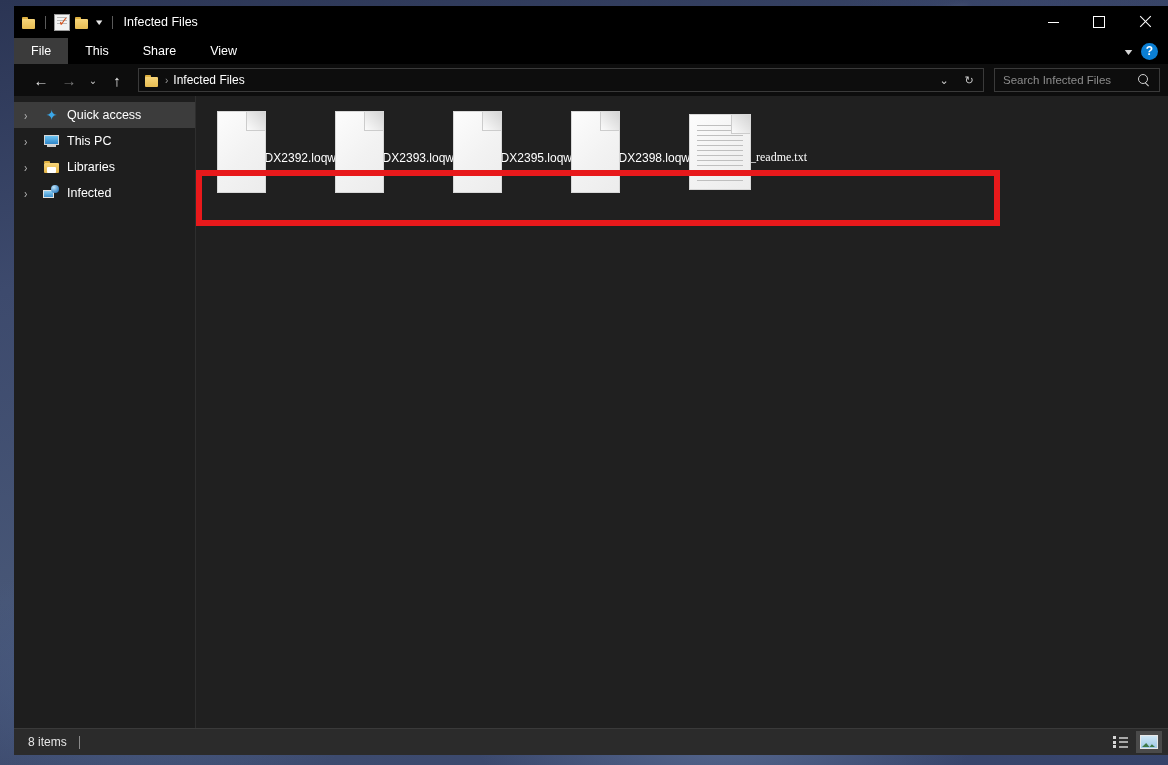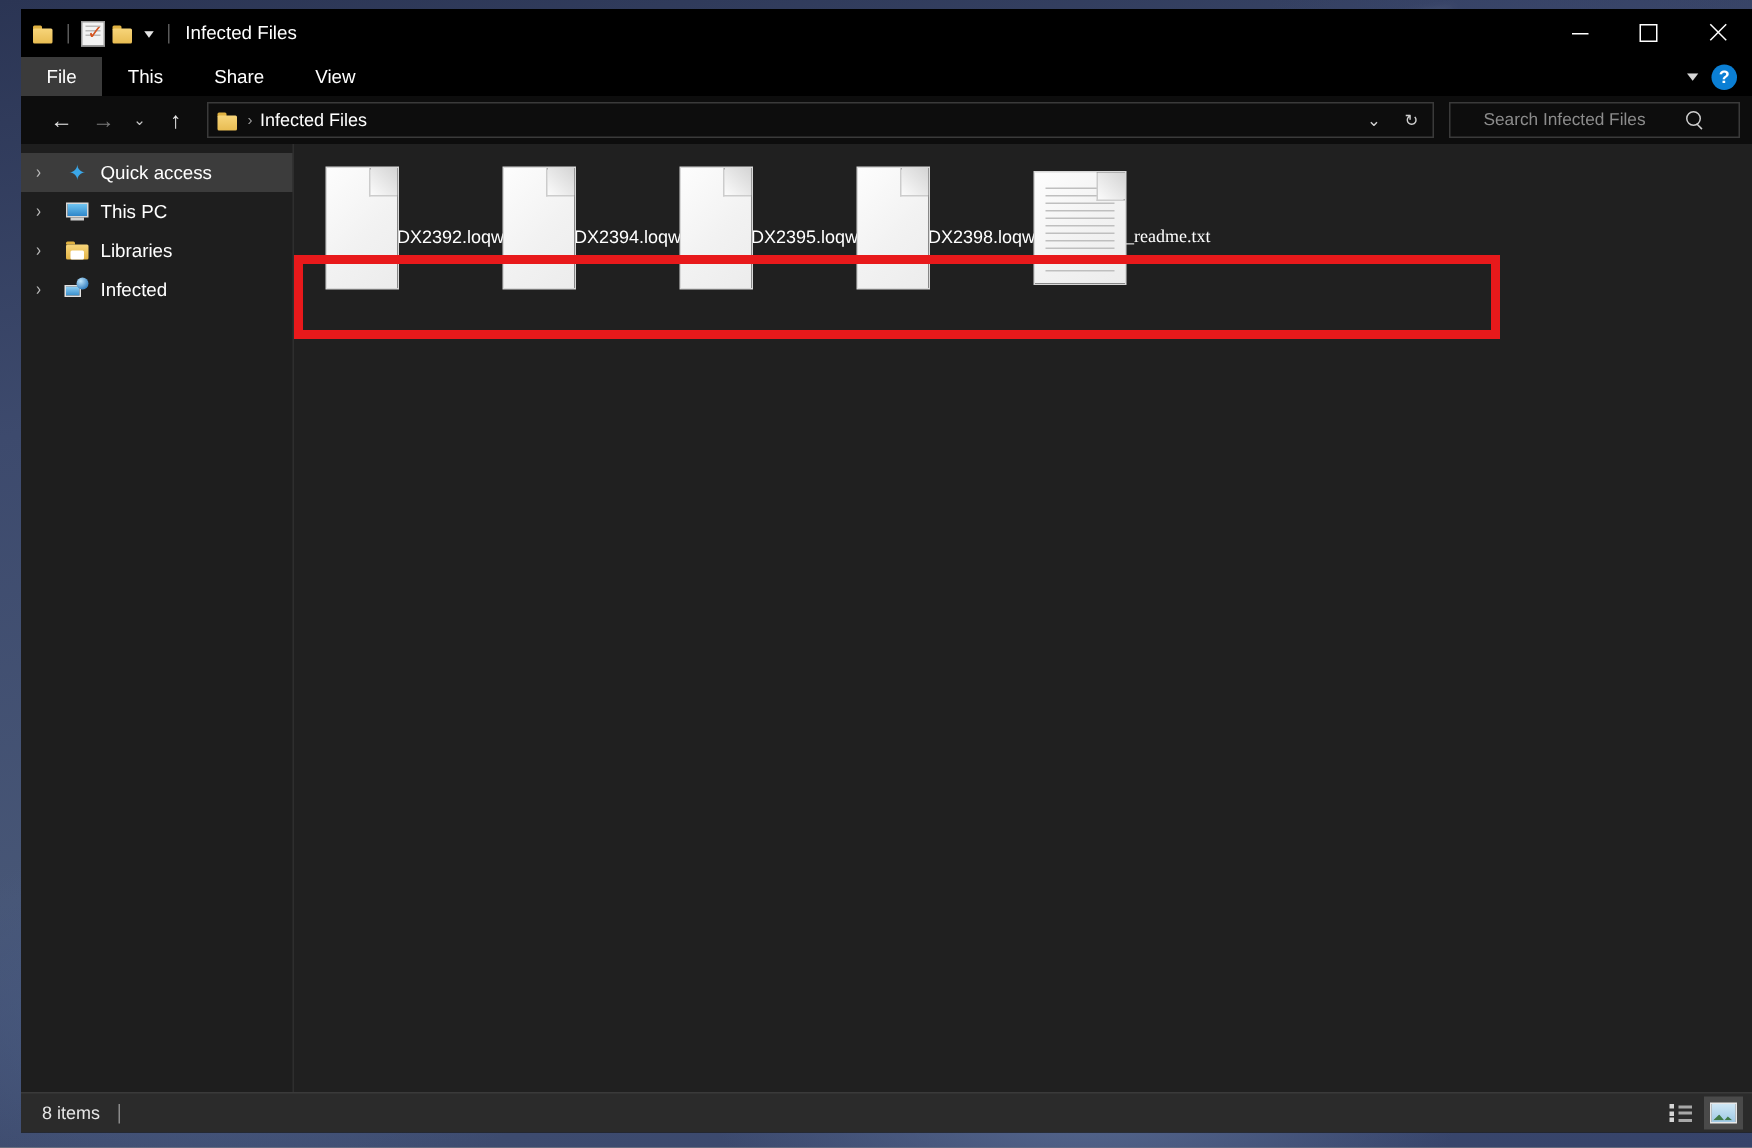--- a/index.html
+++ b/index.html
@@ -227,21 +227,21 @@
     color: #cfcfcf; font-size: 11px;
   }
   .searchbox {
     width: 148px;
     height: 22px;
     margin-left: 8px;
     border: 1px solid #3a3a3a;
     background: #0d0d0d;
     display: flex;
     align-items: center;
-    padding: 0 22px;
+    padding: 0 8px;
     flex: 0 0 auto;
   }
   .searchbox .ph {
     flex: 1 1 auto;
     font-size: 11.5px;
     color: #8c8c8c;
     white-space: nowrap;
     overflow: hidden;
   }
   .search-icon {
@@ -562,29 +562,29 @@
 
         <div class="fileitem">
           <div class="fileicon">
             <div class="page"></div>
             <div class="page-cut"></div>
             <div class="page-fold"></div>
           </div>
           <div class="filelabel">DX2392.loqw</div>
         </div>
 
-
         <div class="fileitem">
           <div class="fileicon">
             <div class="page"></div>
             <div class="page-cut"></div>
             <div class="page-fold"></div>
           </div>
-          <div class="filelabel">DX2394.loqw</div>
-        </div>
+          <div class="filelabel">DX2393.loqw</div>
+        </div>
+
 
         <div class="fileitem">
           <div class="fileicon">
             <div class="page"></div>
             <div class="page-cut"></div>
             <div class="page-fold"></div>
           </div>
           <div class="filelabel">DX2395.loqw</div>
         </div>
 

